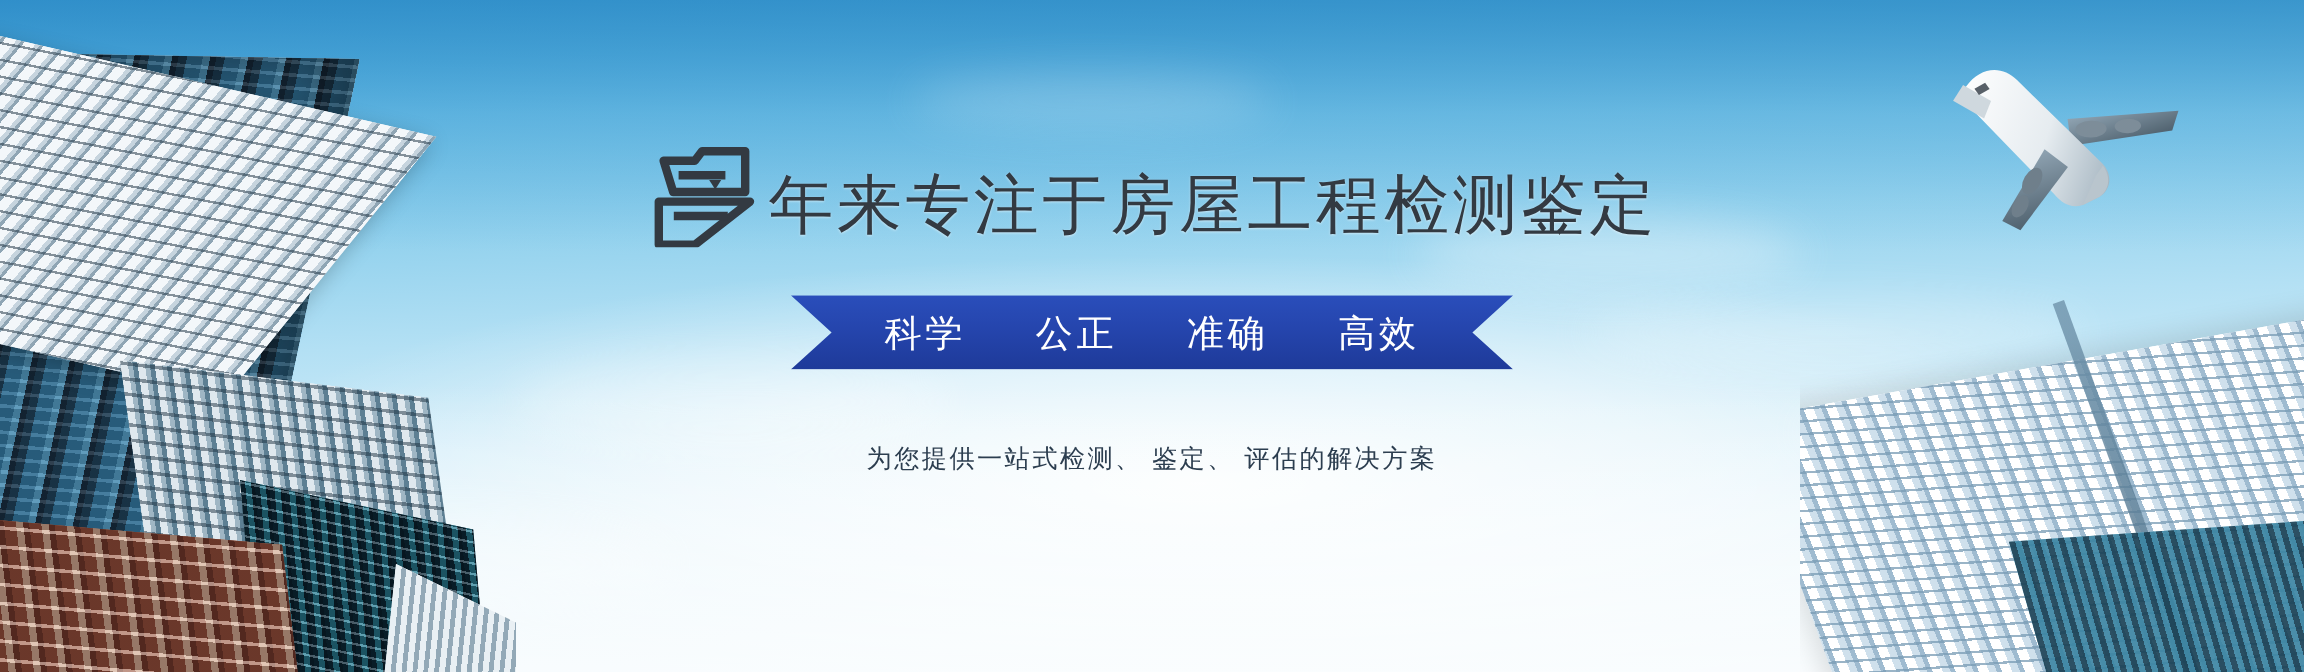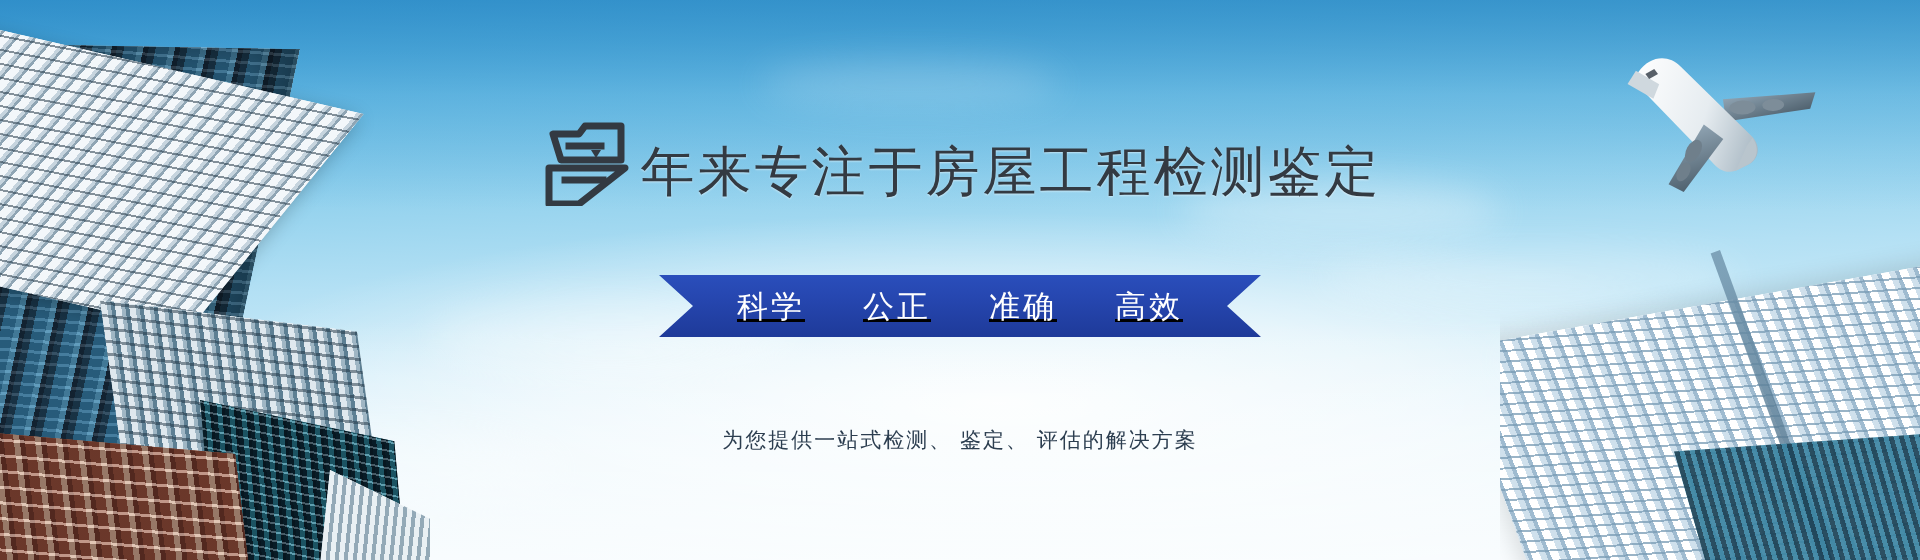--- a/index.html
+++ b/index.html
@@ -229,21 +229,20 @@
   }
   .plane svg { width:100%; height:100%; display:block; }
 
   
   .content {
     position:absolute;
     left:0; right:0; top:0;
     height:560px;
     display:flex; flex-direction:column;
     align-items:center;
-    gap:29px;
   }
 
   .headline {
     margin-top:120px;
     display:flex; align-items:flex-end;
     height:86px;
   }
   .big-char {
     position:relative;
     width:100px; height:86px;
@@ -272,21 +271,20 @@
   }
   .ribbon {
     position:relative;
     height:62px;
     padding:0 78px;
     display:flex; align-items:center; justify-content:center;
     gap:58px;
     background:linear-gradient(180deg,#2a4ebb 0%, #2545ad 45%, #1e3a99 100%);
     clip-path:polygon(0 0, 100% 0, calc(100% - 34px) 50%, 100% 100%, 0 100%, 34px 50%);
     box-shadow:0 4px 14px rgba(20,45,120,.35);
-    text-decoration:underline;
   }
   .ribbon-item {
     color:#ffffff;
     font-size:31px;
     line-height:1;
     letter-spacing:3px;
     font-weight:500;
     white-space:nowrap;
   }
 

